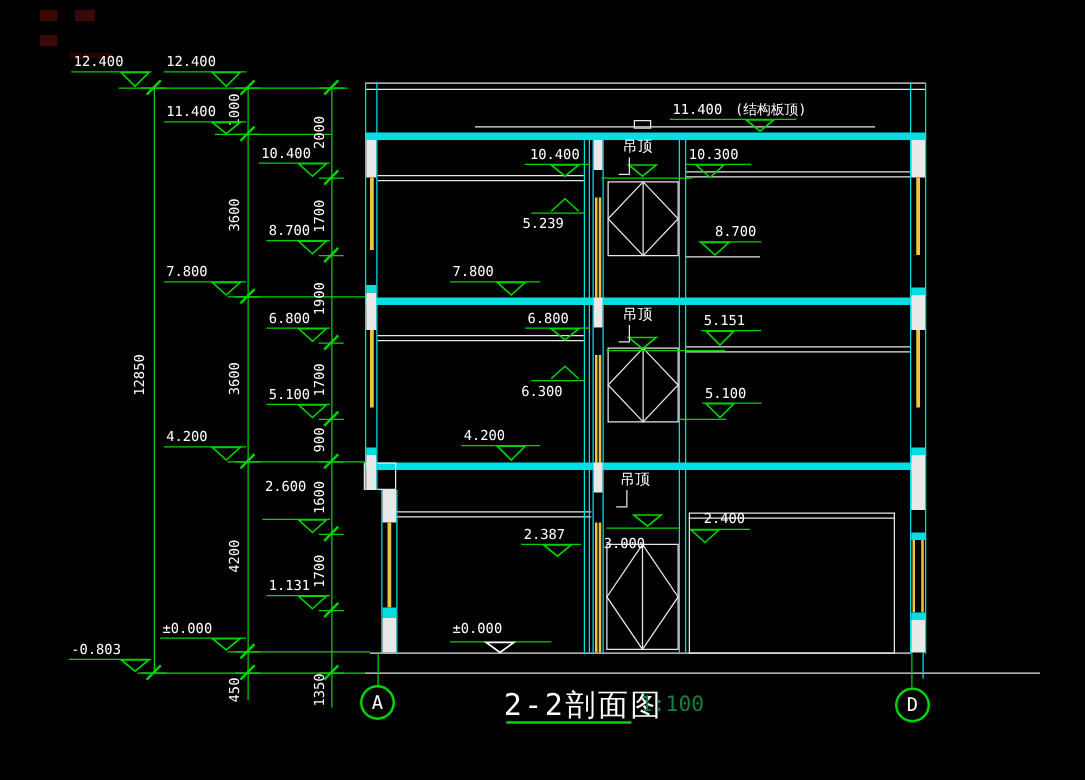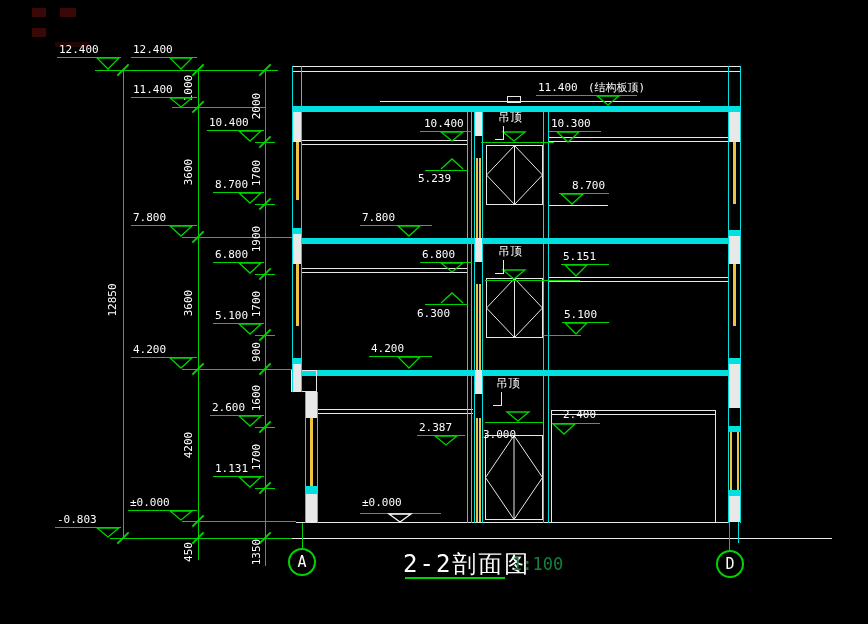--- a/index.html
+++ b/index.html
@@ -218,21 +218,21 @@
       <div class="txt" style="left: 215px; top: 310px;">5.100</div>
       <div class="gline abs" style="left: 213px; top: 323px; width: 51px; height: 1px;"></div>
       <svg width="24" height="12" style="left: 238px; top: 323px;">
         <path d="M1 1 L23 1 L12 11 Z" fill="none" stroke="#00d400" stroke-width="1.3"></path>
       </svg>
       <div class="txt" style="left: 133px; top: 344px;">4.200</div>
       <div class="gline abs" style="left: 131px; top: 357px; width: 66px; height: 1px;"></div>
       <svg width="24" height="12" style="left: 169px; top: 357px;">
         <path d="M1 1 L23 1 L12 11 Z" fill="none" stroke="#00d400" stroke-width="1.3"></path>
       </svg>
-      <div class="txt" style="left: 212px; top: 402px;">2.600</div>
+      <div class="txt" style="left: 212px; top: 384px;">2.600</div>
       <div class="gline abs" style="left: 210px; top: 415px; width: 54px; height: 1px;"></div>
       <svg width="24" height="12" style="left: 238px; top: 415px;">
         <path d="M1 1 L23 1 L12 11 Z" fill="none" stroke="#00d400" stroke-width="1.3"></path>
       </svg>
       <div class="txt" style="left: 215px; top: 463px;">1.131</div>
       <div class="gline abs" style="left: 213px; top: 476px; width: 51px; height: 1px;"></div>
       <svg width="24" height="12" style="left: 238px; top: 476px;">
         <path d="M1 1 L23 1 L12 11 Z" fill="none" stroke="#00d400" stroke-width="1.3"></path>
       </svg>
       <div class="txt" style="left: 130px; top: 497px;">±0.000</div>

